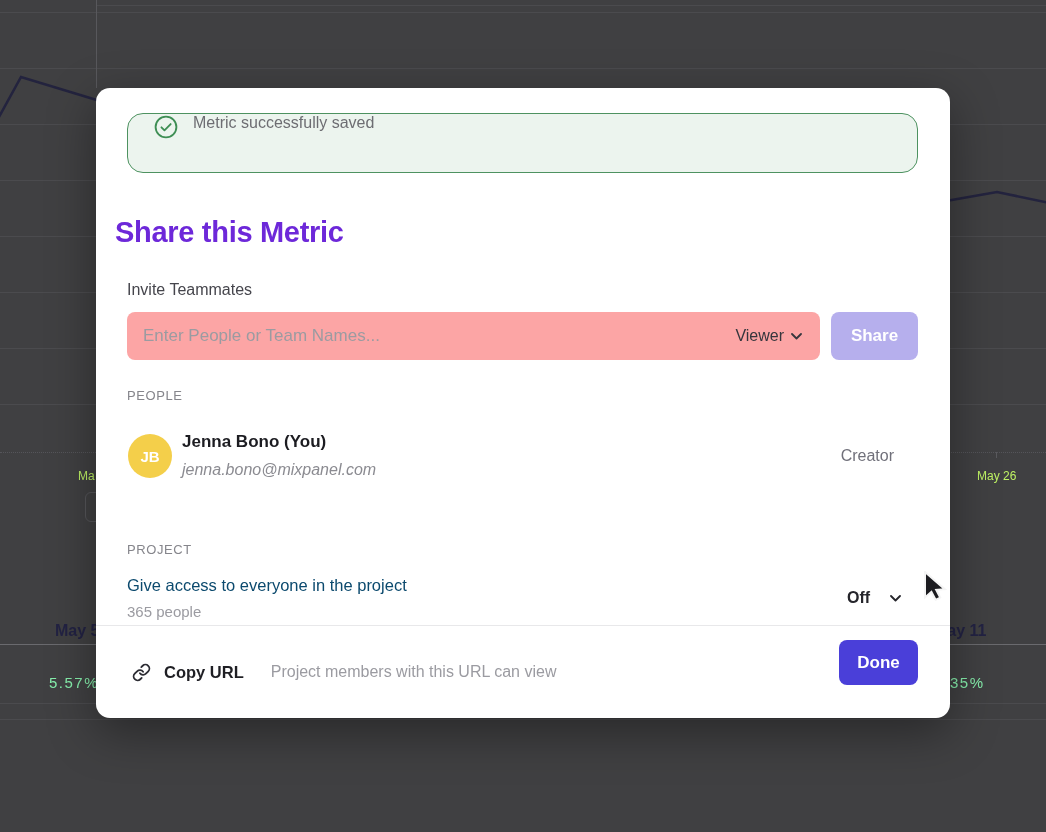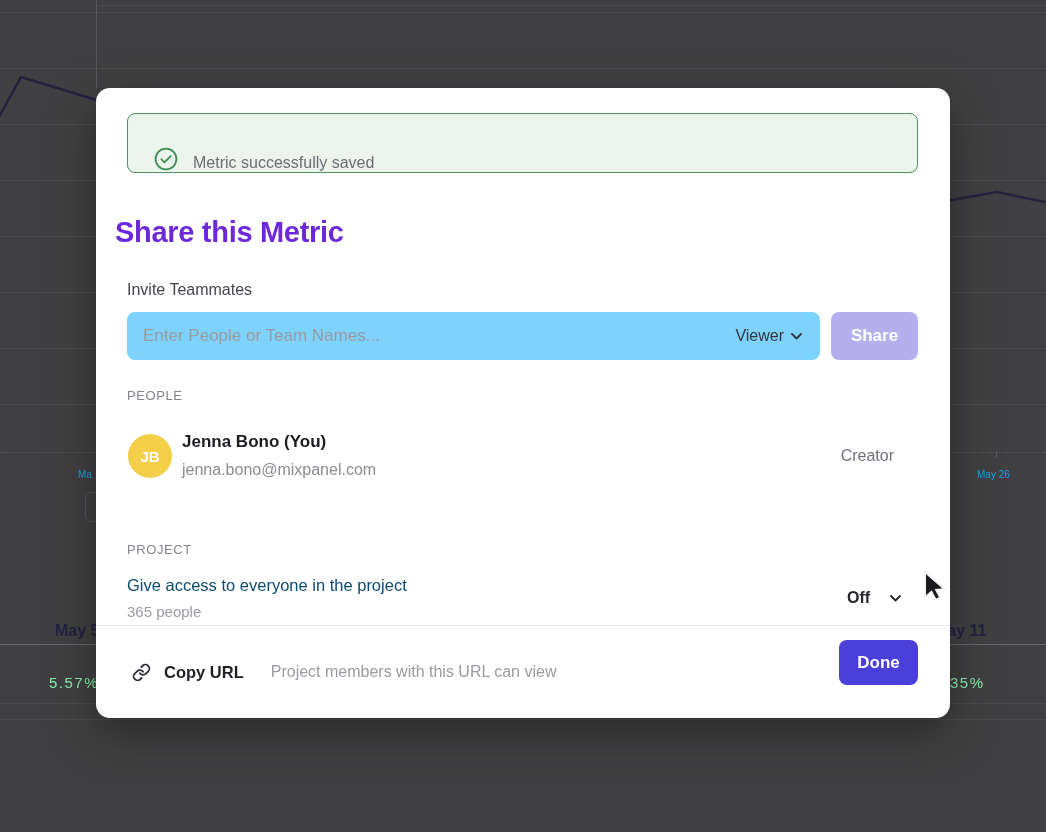--- a/index.html
+++ b/index.html
@@ -5,58 +5,58 @@
   * { margin:0; padding:0; box-sizing:border-box; }
   html,body { width:1046px; height:832px; }
   body { font-family:"Liberation Sans","DejaVu Sans",sans-serif; }
   #stage { position:relative; width:1046px; height:832px; background:#404042; overflow:hidden; }
 
   
   .bg-grid-line { position:absolute; left:0; width:1046px; height:1px; background:#4b4b4e; }
   .bg-line-strong { position:absolute; background:#58585c; }
   .bg-axis-row { position:absolute; top:452px; left:0; width:1046px; height:1px; border-top:1px dotted #55555a; }
   .bg-chart-svg { position:absolute; left:0; top:0; }
-  .bg-date-label { position:absolute; top:469px; font-size:10px; font-weight:500; color:#0ea5e9; }
+  .bg-date-label { position:absolute; top:469px; font-size:12px; font-weight:500; color:#bef264; }
   .bg-tick { position:absolute; top:452px; width:1px; height:6px; background:#5a5a5e; }
   .bg-legend-box { position:absolute; left:85px; top:492px; width:28px; height:30px; border:1px solid #56565a; border-radius:6px; }
   .bg-col-header { position:absolute; top:622px; font-size:16px; font-weight:700; color:#222243; }
   .bg-col-val { position:absolute; top:674px; font-size:15px; color:#86efac; letter-spacing:1.5px; }
   .bg-header-underline { position:absolute; top:644px; left:0; width:1046px; height:1px; background:#6a6a6e; }
 
   
   .modal { position:absolute; left:96px; top:88px; width:854px; height:630px; background:#ffffff;
            border-radius:14px; box-shadow:0 14px 48px rgba(0,0,0,0.38); }
 
   .banner { position:absolute; left:31px; top:25px; width:791px; height:60px; background:#ecf4ee;
-            border:1px solid #4d9260; border-radius:8px; display:flex; align-items:flex-end; padding-left:25px; }
+            border:1px solid #4d9260; border-radius:16px; display:flex; align-items:flex-start; padding-left:25px; }
   .banner-icon { width:26px; height:26px; margin-right:14px; flex:0 0 auto; }
   .banner-text { font-size:16px; color:#6d6d72; }
 
   .modal-title { position:absolute; left:19px; top:128px; font-size:29px; font-weight:700; color:#6d28d9; letter-spacing:-0.3px; }
 
   .invite-label { position:absolute; left:31px; top:193px; font-size:16px; font-weight:500; color:#45454c; }
 
-  .invite-input-wrap { position:absolute; left:31px; top:224px; width:693px; height:48px; background:#7dd3fc;
+  .invite-input-wrap { position:absolute; left:31px; top:224px; width:693px; height:48px; background:#fca5a5;
                        border-radius:8px; display:flex; align-items:center; }
   .invite-input { flex:1; height:100%; background:transparent; border:none; outline:none; padding:0 16px;
                   font-size:17px; color:#33333a; font-family:inherit; }
   .invite-input::placeholder { color:#9b9ba1; }
   .role-select { display:flex; align-items:center; gap:7px; padding:0 18px 0 8px; cursor:pointer;
                  font-size:16px; font-weight:500; color:#36363d; white-space:nowrap; }
   .share-btn { position:absolute; left:735px; top:224px; width:87px; height:48px; background:#b6afed;
                border:none; border-radius:8px; color:#ffffff; font-size:17px; font-weight:700;
                font-family:inherit; cursor:default; }
 
   .section-label { position:absolute; font-size:13px; font-weight:500; color:#85858b; letter-spacing:0.6px; }
 
   .avatar { position:absolute; left:32px; top:346px; width:44px; height:44px; border-radius:50%;
             background:#f4cf4a; color:#ffffff; font-size:15px; font-weight:700;
             display:flex; align-items:center; justify-content:center; }
   .person-name { position:absolute; left:86px; top:344px; font-size:17px; font-weight:700; color:#1c1c21; }
-  .person-email { position:absolute; left:86px; top:373px; font-size:16px; color:#8b8b91; }
+  .person-email { position:absolute; left:86px; top:373px; font-size:16px; color:#8b8b91;font-style:italic; }
   .person-role { position:absolute; right:56px; top:359px; font-size:16px; color:#70707a; }
 
   .project-title { position:absolute; left:31px; top:488px; font-size:16.5px; color:#0c4a6e;text-align:right; }
   .project-sub { position:absolute; left:31px; top:515px; font-size:15px; color:#9b9ba1; }
   .project-toggle { display:flex; align-items:center; gap:20px; position:absolute; left:751px; top:501px;
                     font-size:16px; font-weight:700; color:#25252b; cursor:pointer; }
 
   .modal-footer { position:absolute; left:0; bottom:0; width:854px; height:93px; border-top:1px solid #e8e8ea;
                   display:flex; align-items:center; }
   .copy-url { display:flex; align-items:center; gap:13px; margin-left:36px; cursor:pointer; }

